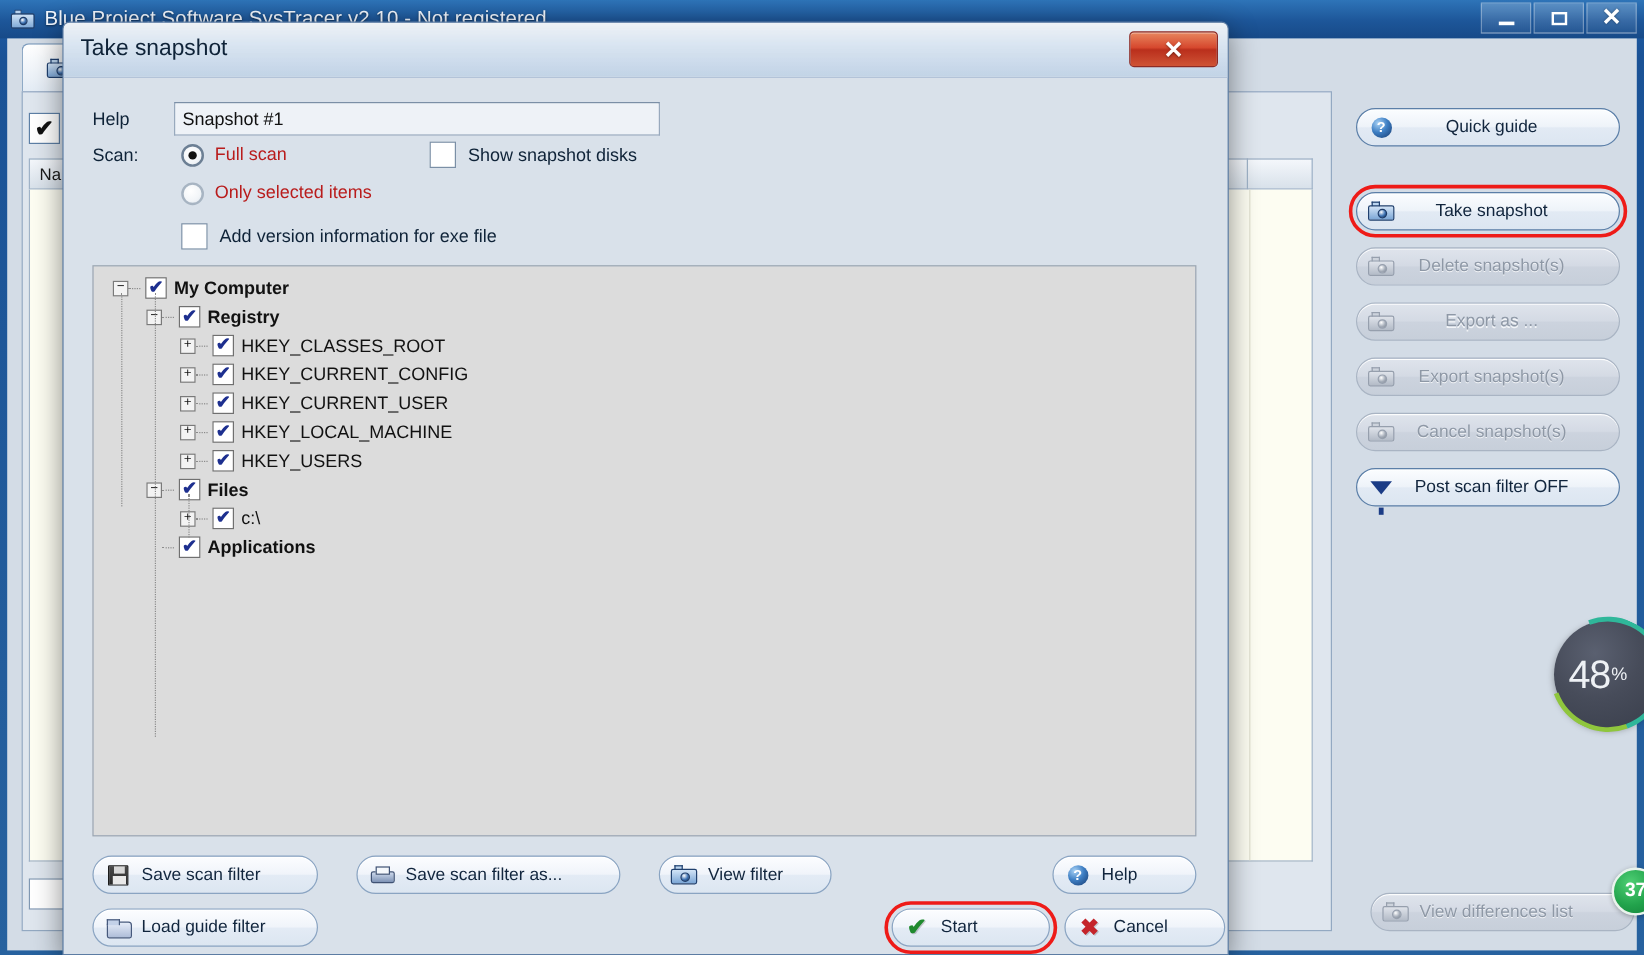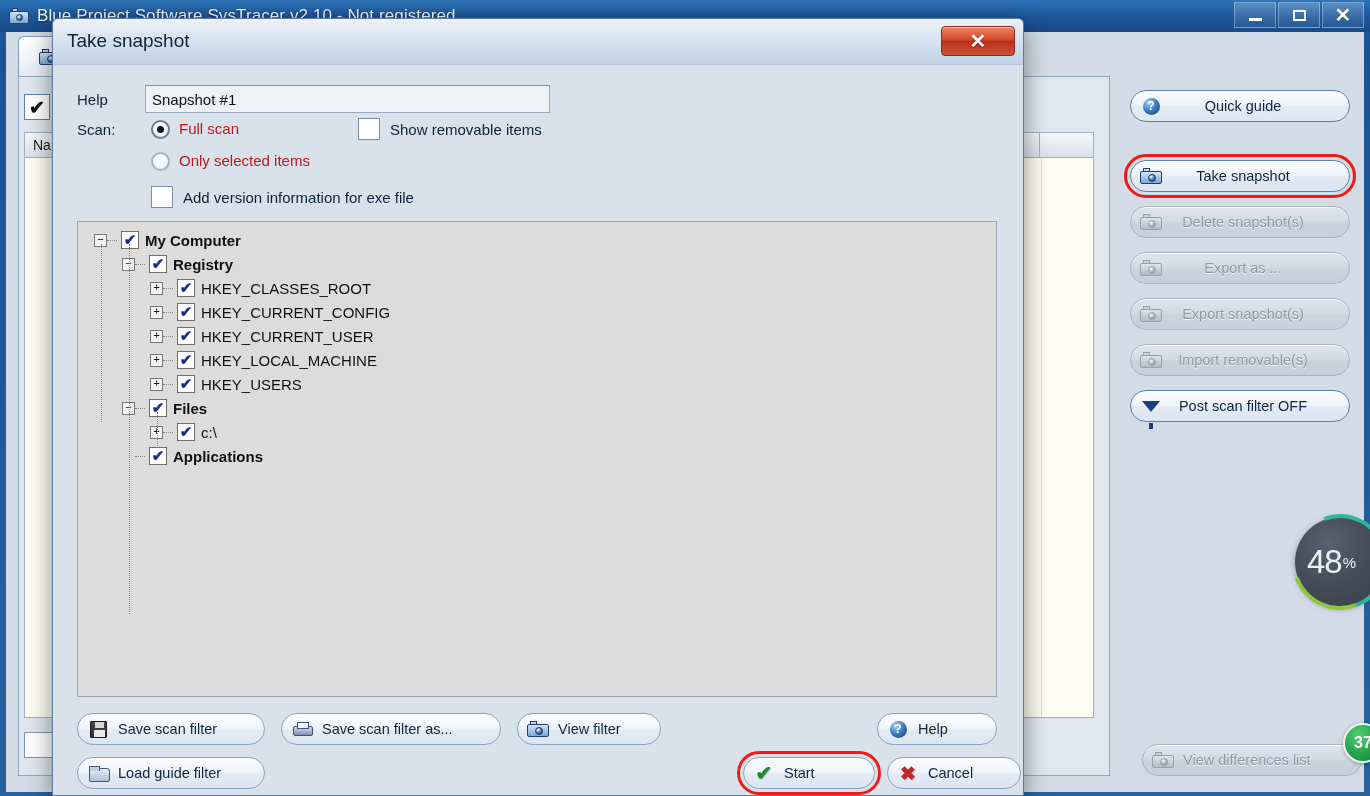--- a/index.html
+++ b/index.html
@@ -274,21 +274,21 @@
     width: 18px; height: 18px; background:#fff; border: 1px solid #707070; flex:none;
     margin-left: 4px; margin-right: 6px;
     display:flex; align-items:center; justify-content:center;
   }
   .tcb .tick { color:#1d2f8f; font-size: 15px; font-weight: 700; line-height:1; margin-top:-2px; }
   .tlabel { font-size: 15px; color:#111; white-space:nowrap; }
   .tlabel.bold { font-weight: 700; }
   .vtrunk { position:absolute; width:1px; border-left:1px dotted #8a8a8a; }
 
   .bottombar { position: absolute; left: 24px; top: 648px; width: 920px; }
-  .bb-row { display:flex; align-items:flex-start; gap: 16px; margin-bottom: 12px; }
+  .bb-row { display:flex; align-items:flex-start; gap: 32px; margin-bottom: 12px; }
   .dlg-right-btns { position:absolute; right: 0; top: 0; }
 </style>
 </head>
 <body>
 
 <div class="app-window">
 
   <div class="app-titlebar">
     <div class="app-title-icon">
       <div class="cam-bump"></div>
@@ -397,21 +397,21 @@
     </div>
 
     <div class="sbtn disabled">
       <span class="sb-ico">
         <span class="ic-cam gray">
             <span class="p"></span>
             <span class="b"></span>
             <span class="l"></span>
           </span>
       </span>
-      <span class="sb-label">Import removable(s)</span>
+      <span class="sb-label">Cancel snapshot(s)</span>
     </div>
 
     <div class="sbtn enabled">
       <span class="sb-ico">
           <span class="ic-funnel"></span>
         </span>
       <span class="sb-label">Post scan filter OFF</span>
     </div>
   </div>
 
@@ -457,21 +457,21 @@
       <span class="radio checked"></span>
       <span>Full scan</span>
     </div>
     <div class="radio-opt" style="left:98px; top:87px;">
       <span class="radio off"></span>
       <span>Only selected items</span>
     </div>
 
     <div class="chk-opt" style="left:305px; top:53px;">
       <span class="cbox"></span>
-      <span>Show removable items</span>
+      <span>Show snapshot disks</span>
     </div>
     <div class="chk-opt" style="left:98px; top:121px;">
       <span class="cbox"></span>
       <span>Add version information for exe file</span>
     </div>
 
     <div class="treebox">
 
       <div class="trow">
         <span class="tind" style="width:10px"></span>

